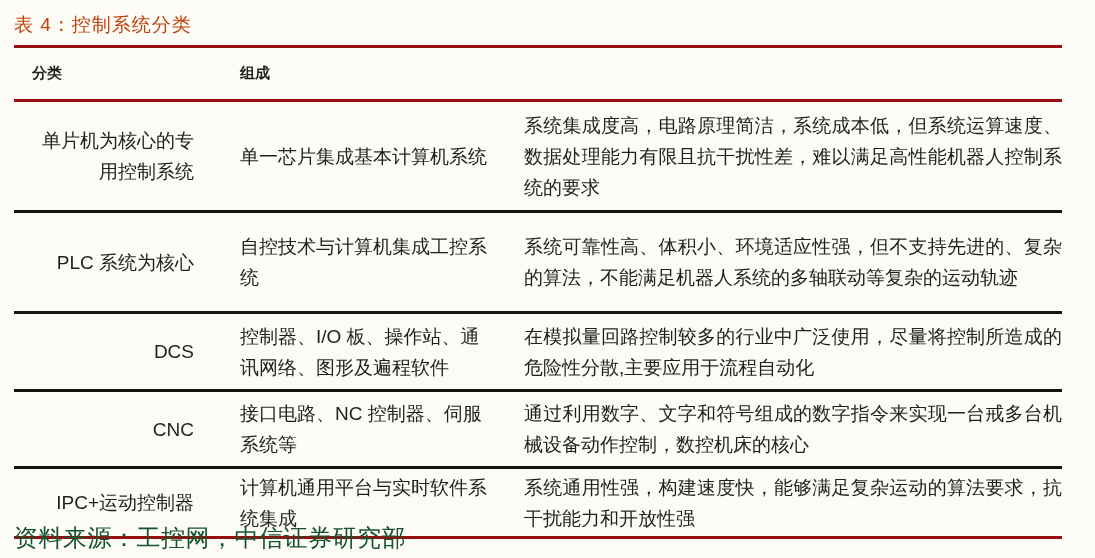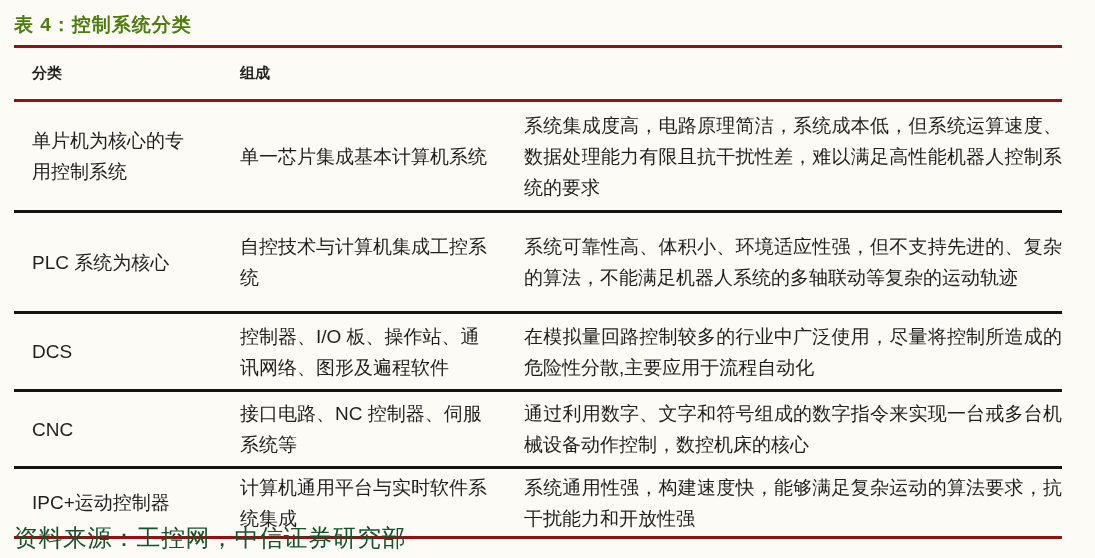--- a/index.html
+++ b/index.html
@@ -8,42 +8,42 @@
     background: #fcfbf5;
     font-family: "Liberation Sans", "DejaVu Sans", sans-serif;
     color: #1f1f1f;
     overflow: hidden;
     position: relative;
   }
   .page { position: relative; width: 1095px; height: 558px; }
 
   .doc-title {
     position: absolute; left: 14px; top: 12px;
-    font-size: 19px; font-weight: bold; color: #4d7c0f;
+    font-size: 19px; font-weight: normal; color: #c2410c;
     letter-spacing: 1px;
   }
 
   .table-wrap {
     position: absolute; left: 14px; top: 45px;
     width: 1048px;
   }
   .rule-red { height: 3px; background: #951010; width: 100%; }
   .rule-black { height: 3px; background: #141414; width: 100%; }
 
   .trow {
     display: flex; align-items: center;
     width: 100%;
   }
   .th-row { height: 51px; font-weight: bold; font-size: 15px; }
   .cell-1 { width: 226px; padding-left: 18px; flex: none; }
   .cell-2 { width: 284px; flex: none; }
   .cell-3 { width: 538px; flex: none; }
 
   .body-row { font-size: 19px; line-height: 31px; }
-  .body-row .cell-1 .txt { max-width: 162px; }
+  .body-row .cell-1 .txt { max-width: 162px; text-align: right; }
   .body-row .cell-2 .txt { max-width: 258px; }
   .body-row .cell-3 { text-align: justify; }
 
   .r1 { height: 108px; }
   .r2 { height: 98px; }
   .r3 { height: 75px; }
   .r4 { height: 74px; }
   .r5 { height: 67px; }
 
   .source-note {

